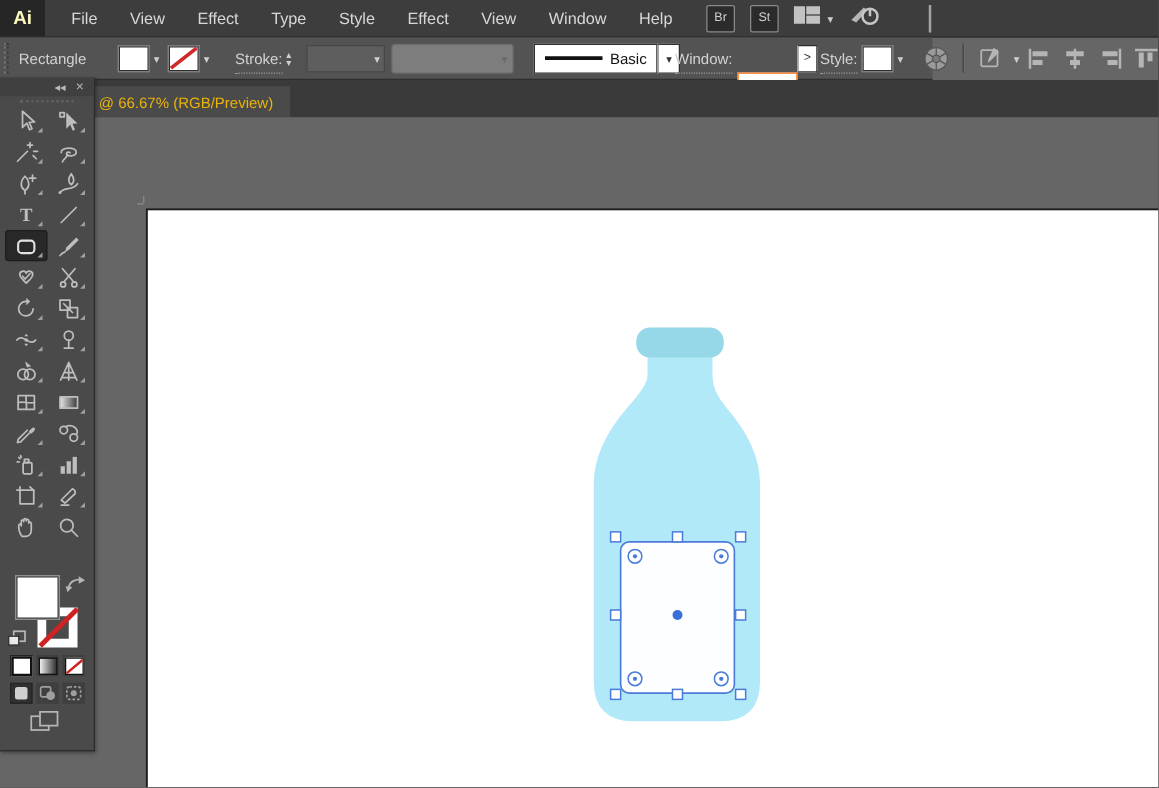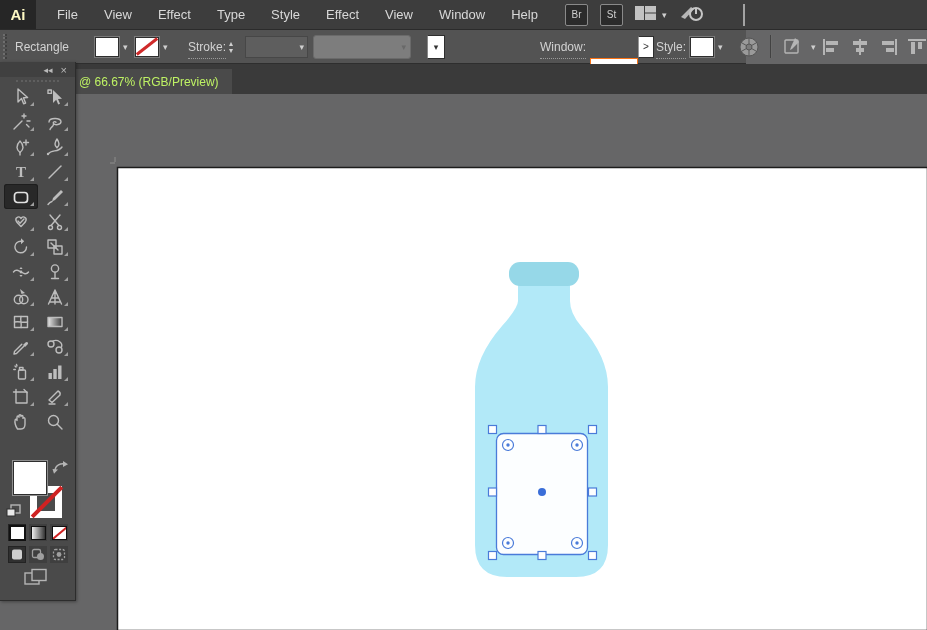--- a/index.html
+++ b/index.html
@@ -34,21 +34,21 @@
   .basic-txt{color:#111;font-size:12px;padding-right:8px;}
   .basic-chev{width:16px;height:22px;background:#fff;border:1px solid #2e2e2e;border-left:1px solid #888;
               display:flex;align-items:center;justify-content:center;color:#333;font-size:9px;}
   .white-field{height:20px;background:#fff;border:1px solid #f97316;color:#111;display:flex;align-items:center;padding:0 4px;margin-top:44px;}
   .arrow-btn{width:14px;height:20px;background:#fff;border:1px solid #2e2e2e;border-left:1px solid #999;color:#333;
              display:flex;align-items:center;justify-content:center;font-size:10px;}
   .cbsep{position:absolute;top:5px;width:1px;height:23px;background:#424242;border-right:1px solid #6b6b6b;}
   .cb-icon svg{display:block;}
   
   .tabbar{position:absolute;left:0;top:64px;width:927px;height:30px;background:#3a3a3a;}
-  .tab{position:absolute;left:0;top:5px;width:232px;height:25px;background:#4a4a4a;color:#bef264;
+  .tab{position:absolute;left:0;top:5px;width:232px;height:25px;background:#4a4a4a;color:#eab308;
        font-size:12px;display:flex;align-items:center;}
   .tab-title{padding-left:79px;white-space:nowrap;overflow:hidden;}
   .tab-close{position:absolute;right:7px;top:4px;color:#bdbdbd;font-size:12px;}
   
   .workspace{position:absolute;left:0;top:94px;width:927px;height:536px;background:#666667;}
   
   .toolspanel{position:absolute;left:0;top:62px;width:75px;height:538px;background:#4a4a4a;
               border-right:1px solid #2c2c2c;border-bottom:1px solid #2c2c2c;z-index:10;
               box-shadow:1px 1px 3px rgba(0,0,0,.35);}
   .tp-head{height:15px;display:flex;justify-content:flex-end;align-items:center;gap:8px;padding-right:8px;
@@ -153,20 +153,24 @@
         </div>
     </div>
 
     <div class="cb" style="left:313px">
       <div class="brush-dd">
           <span class="chev" style="color:#696969">▾</span>
         </div>
     </div>
 
     <div class="cb" style="left:427px">
+      <div class="basic-dd">
+        <div class="basic-line"></div>
+        <span class="basic-txt">Basic</span>
+      </div>
       <div class="basic-chev">▾</div>
     </div>
 
     <div class="cb dot-ul" style="left:540px;height:20px;top:7px">Window:</div>
     <div class="cb" style="left:590px">
       <div class="white-field" style="width:38px">100%</div>
       <div class="arrow-btn">&gt;</div>
     </div>
 
     <div class="cb dot-ul" style="left:656px;height:20px;top:7px">Style:</div>

